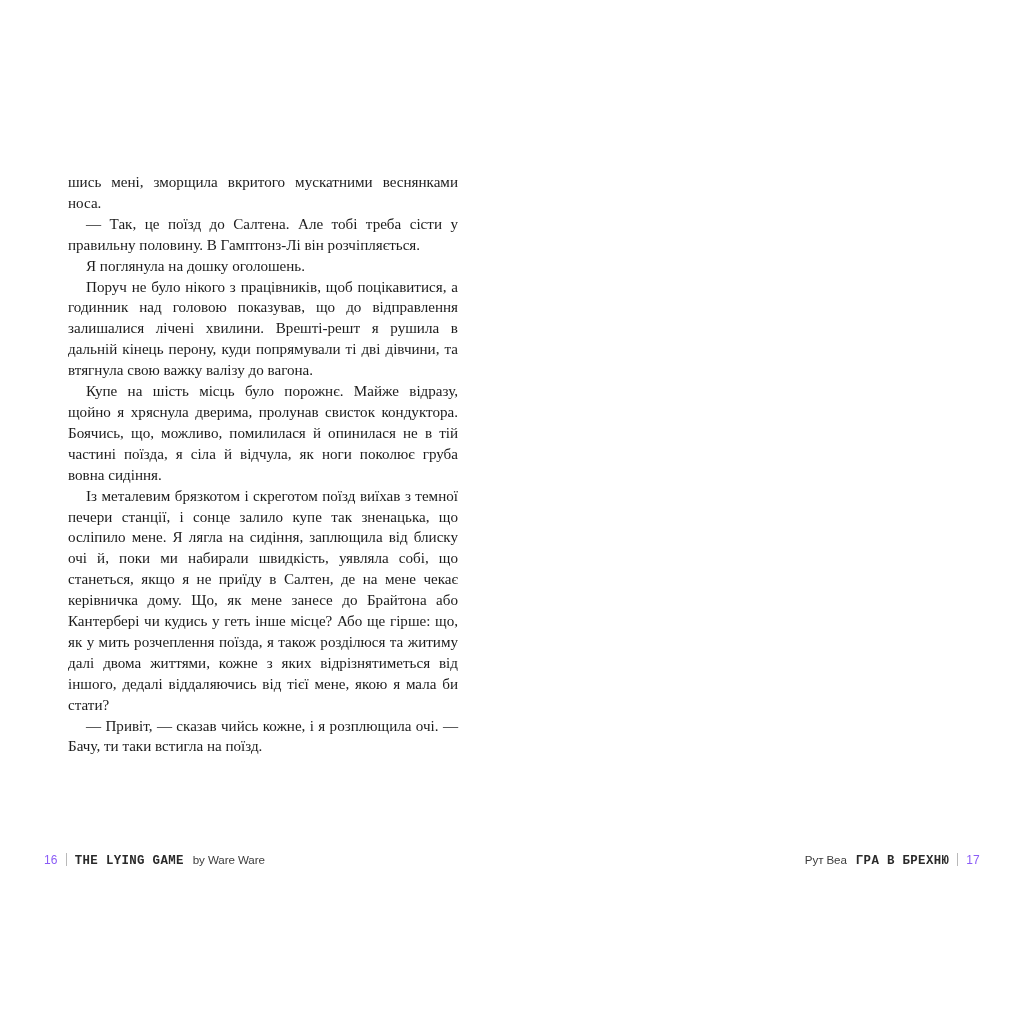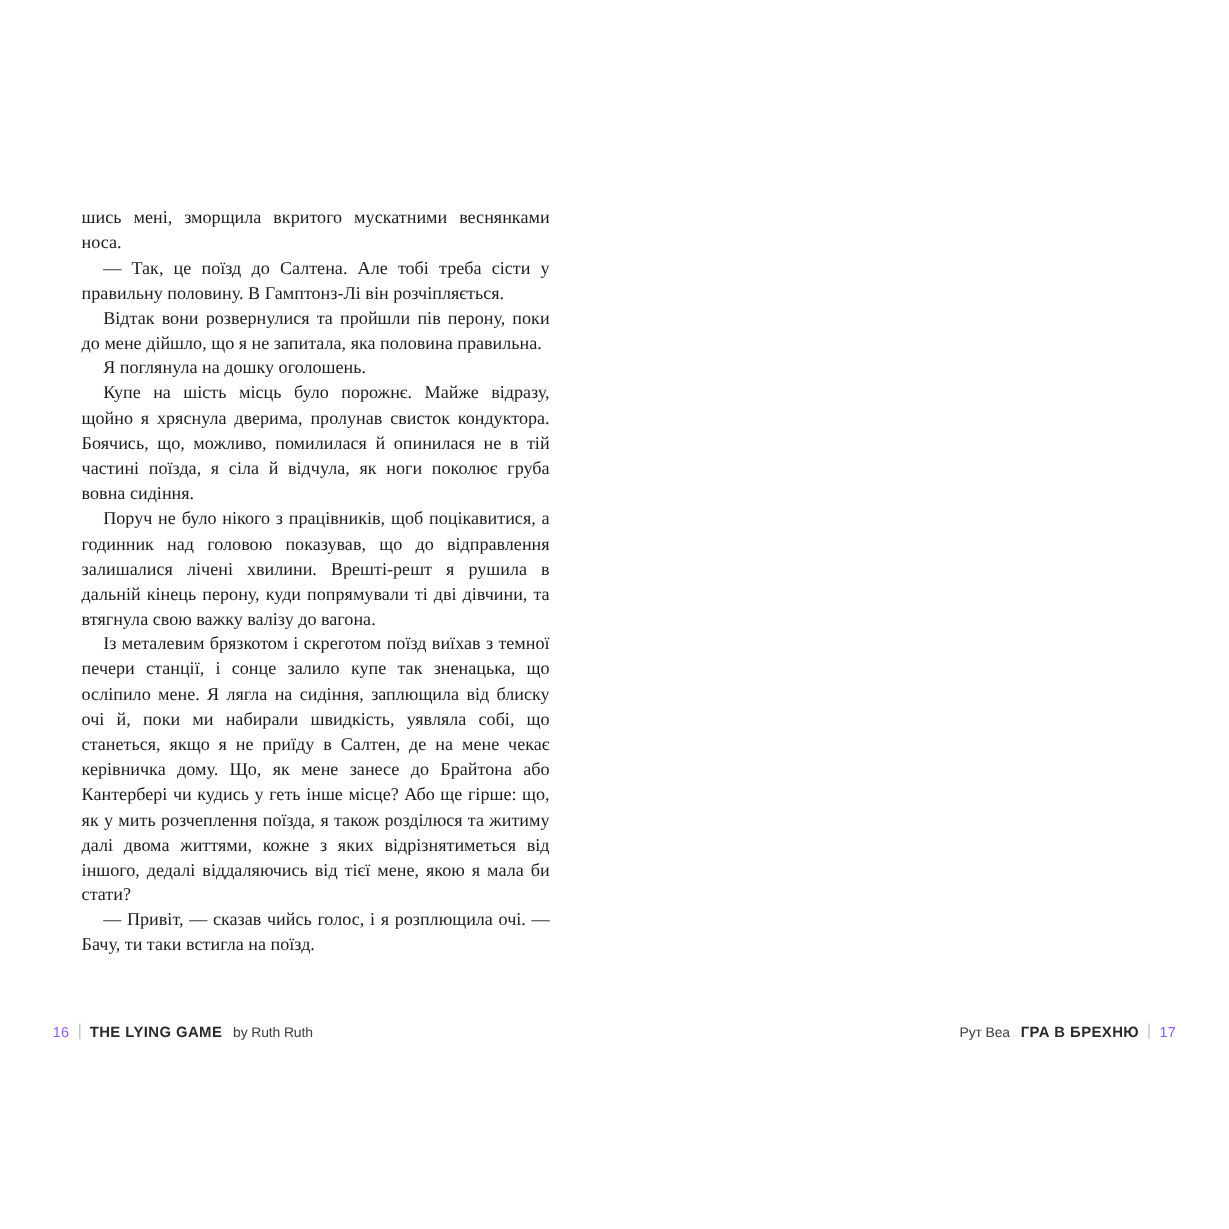--- a/index.html
+++ b/index.html
@@ -89,21 +89,21 @@
     display: inline-block;
     width: 1px;
     height: 13px;
     background: #b9b9b9;
     margin: 0 8px;
     position: relative;
     top: 2px;
   }
 
   .book-title {
-    font-family: Liberation Sans, sans-serif;
+    font-family: Liberation Mono, monospace;
     font-size: 12.4px;
     font-weight: 700;
     letter-spacing: 0.35px;
     color: #2a2a2a;
     text-transform: uppercase;
   }
 
   .byline {
     font-family: "Liberation Sans", "DejaVu Sans", sans-serif;
     font-size: 11.6px;
@@ -123,33 +123,32 @@
 </head>
 <body>
 
 <div class="spread">
 
   <div class="page page-left">
 
     <div class="text-block">
         <p class="no-indent"><span>шись мені, зморщила вкритого мускатними веснянками носа.</span></p>
         <p><span>— Так, це поїзд до Салтена. Але тобі треба сісти у правильну половину. В Гамптонз-Лі він розчіпляється.</span></p>
-        <p><span>Відтак вони розвернулися та пройшли пів перону, поки до мене дійшло, що я не запитала, яка половина правильна.</span></p>
         <p><span>Я поглянула на дошку оголошень.</span></p>
+        <p><span>Поруч не було нікого з працівників, щоб поцікавитися, а годинник над головою показував, що до відправлення залишалися лічені хвилини. Врешті-решт я рушила в дальній кінець перону, куди попрямували ті дві дівчини, та втягнула свою важку валізу до вагона.</span></p>
         <p><span>Купе на шість місць було порожнє. Майже відразу, щойно я хряснула дверима, пролунав свисток кондуктора. Боячись, що, можливо, помилилася й опинилася не в тій частині поїзда, я сіла й відчула, як ноги поколює груба вовна сидіння.</span></p>
-        <p><span>Поруч не було нікого з працівників, щоб поцікавитися, а годинник над головою показував, що до відправлення залишалися лічені хвилини. Врешті-решт я рушила в дальній кінець перону, куди попрямували ті дві дівчини, та втягнула свою важку валізу до вагона.</span></p>
         <p><span>Із металевим брязкотом і скреготом поїзд виїхав з темної печери станції, і сонце залило купе так зненацька, що осліпило мене. Я лягла на сидіння, заплющила від блиску очі й, поки ми набирали швидкість, уявляла собі, що станеться, якщо я не приїду в Салтен, де на мене чекає керівничка дому. Що, як мене занесе до Брайтона або Кантербері чи кудись у геть інше місце? Або ще гірше: що, як у мить розчеплення поїзда, я також розділюся та житиму далі двома життями, кожне з яких відрізнятиметься від іншого, дедалі віддаляючись від тієї мене, якою я мала би стати?</span></p>
-        <p><span>— Привіт, — сказав чийсь голос, і я розплющила очі. — Бачу, ти таки встигла на поїзд.</span></p>
+        <p><span>— Привіт, — сказав чийсь кожне, і я розплющила очі. — Бачу, ти таки встигла на поїзд.</span></p>
       </div>
 
     <div class="footer footer-left">
       <span class="folio">16</span>
       <span class="rule"></span>
       <span class="book-title">THE LYING GAME</span>
-      <span class="byline">by Ruth Ruth</span>
+      <span class="byline">by Ware Ware</span>
     </div>
 
   </div>
 
   <div class="page page-right">
 
     <div class="footer footer-right">
       <span class="author-ua">Рут Веа</span>
       <span class="book-title">ГРА В БРЕХНЮ</span>
       <span class="rule"></span>

